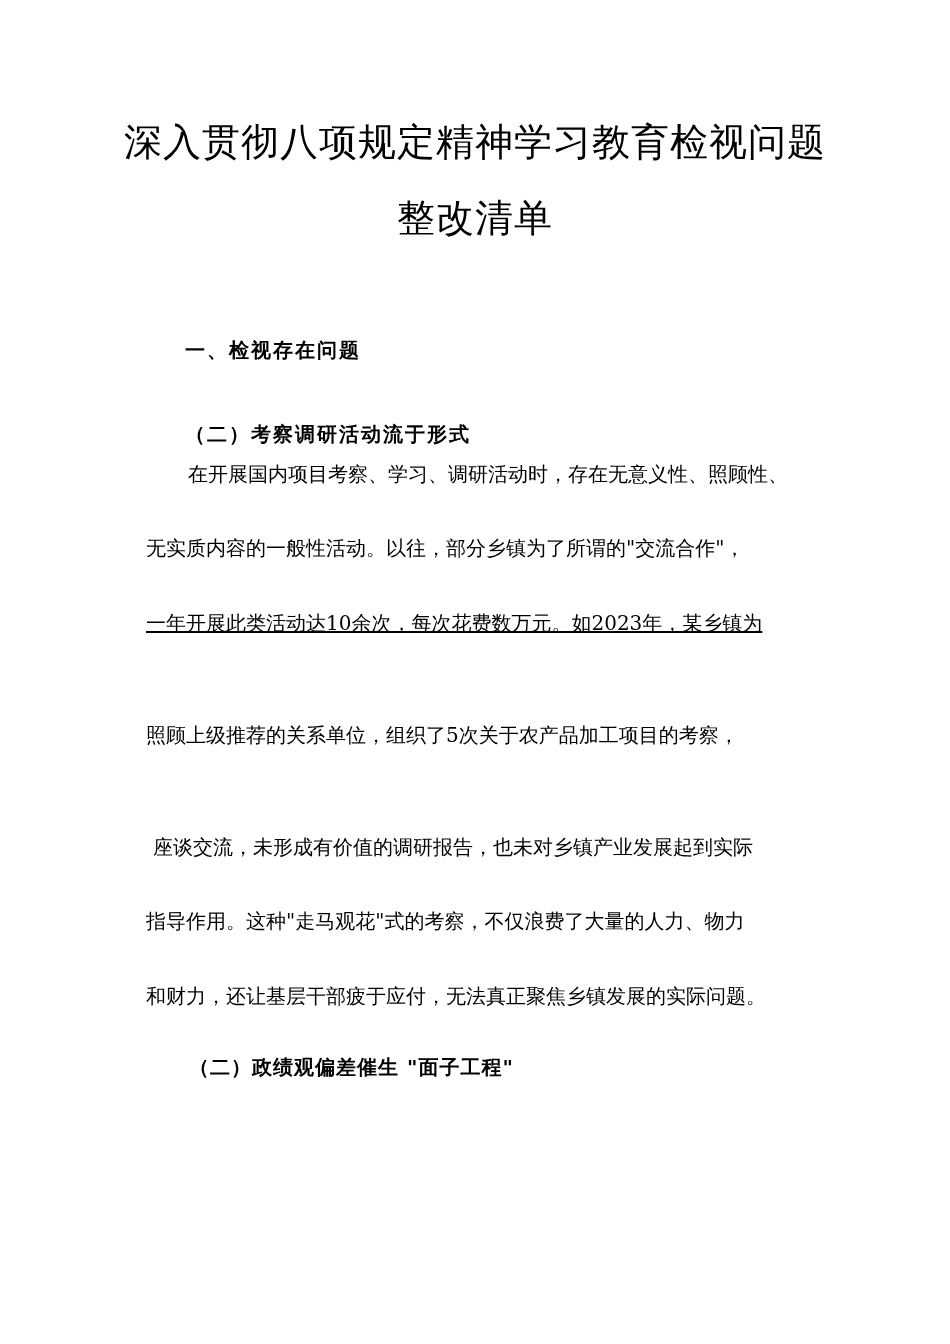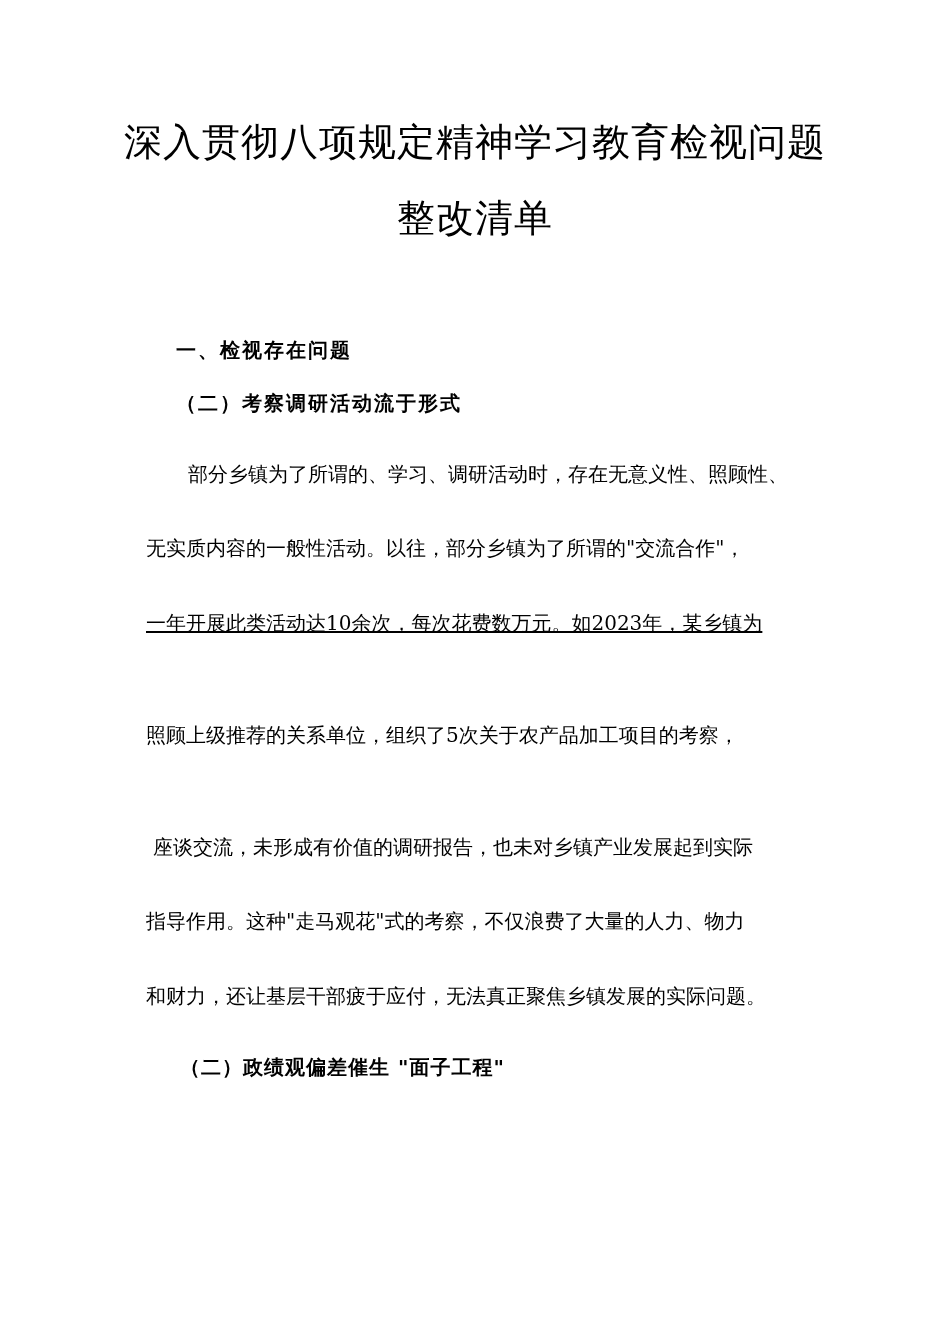--- a/index.html
+++ b/index.html
@@ -5,39 +5,39 @@
     html, body { margin: 0; padding: 0; background: #ffffff; }
     body { width: 950px; height: 1344px; position: relative; overflow: hidden;
       font-family: "DejaVu Serif", "Liberation Serif", serif; color: #000; }
     .page { position: absolute; left: 0; top: 0; width: 852px; height: 1344px; background: #fff; }
     .title { position: absolute; left: 0; width: 950px; text-align: center;
       font-family: "DejaVu Sans", "Liberation Sans", sans-serif;
       font-size: 38px; font-weight: normal; letter-spacing: 1px; line-height: 44px; }
     .t1 { top: 120px; }
     .t2 { top: 196px; }
     .heading { position: absolute; font-family: "DejaVu Sans", "Liberation Sans", sans-serif;
-      font-weight: bold; font-size: 20px; line-height: 26px; white-space: nowrap; }
+      font-weight: bold; font-size: 20px; line-height: 26px; white-space: nowrap; margin-left: 9px; }
     .h1 { left: 176px; top: 337px; letter-spacing: 2px; }
-    .h2 { left: 176px; top: 390px; letter-spacing: 2px; }
+    .h2 { left: 176px; top: 421px; letter-spacing: 2px; }
     .h3 { left: 180px; top: 1054px; letter-spacing: 1px; }
     .line { position: absolute; left: 146px; width: 680px; font-size: 20px; line-height: 26px;
       white-space: nowrap; font-family: "DejaVu Serif", "Liberation Serif", serif; }
     .indent { left: 188px; }
   </style>
 </head>
 <body>
 
 <div class="page">
   <div class="title t1">深入贯彻八项规定精神学习教育检视问题</div>
   <div class="title t2">整改清单</div>
 
   <div class="heading h1">一、检视存在问题</div>
   <div class="heading h2">（二）考察调研活动流于形式</div>
 
-  <div class="line indent" style="top:461px;">部分乡镇为了所谓的、学习、调研活动时，存在无意义性、照顾性、</div>
+  <div class="line indent" style="top:461px;">在开展国内项目考察、学习、调研活动时，存在无意义性、照顾性、</div>
   <div class="line" style="top:535px;">无实质内容的一般性活动。以往，部分乡镇为了所谓的"交流合作"，</div>
   <div class="line" style="top:610px;text-decoration:underline;">一年开展此类活动达10余次，每次花费数万元。如2023年，某乡镇为</div>
   <div class="line" style="top:722px;">照顾上级推荐的关系单位，组织了5次关于农产品加工项目的考察，</div>
   <div class="line" style="top:834px;margin-left:7px;">座谈交流，未形成有价值的调研报告，也未对乡镇产业发展起到实际</div>
   <div class="line" style="top:908px;">指导作用。这种"走马观花"式的考察，不仅浪费了大量的人力、物力</div>
   <div class="line" style="top:983px;">和财力，还让基层干部疲于应付，无法真正聚焦乡镇发展的实际问题。</div>
 
   <div class="heading h3">（二）政绩观偏差催生 "面子工程"</div>
 </div>
 

